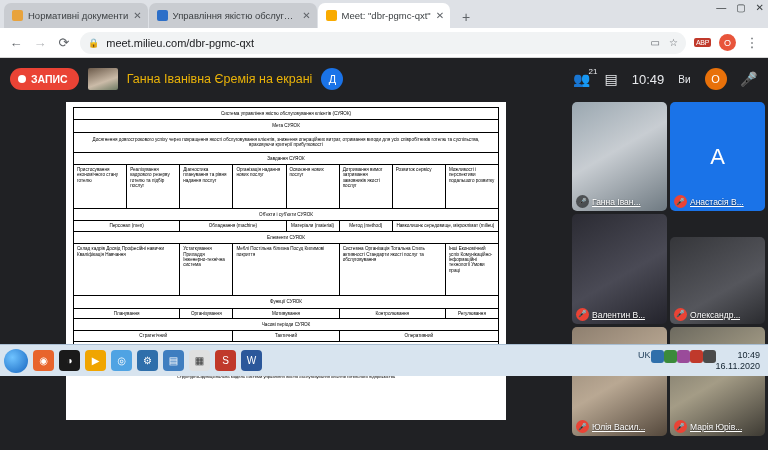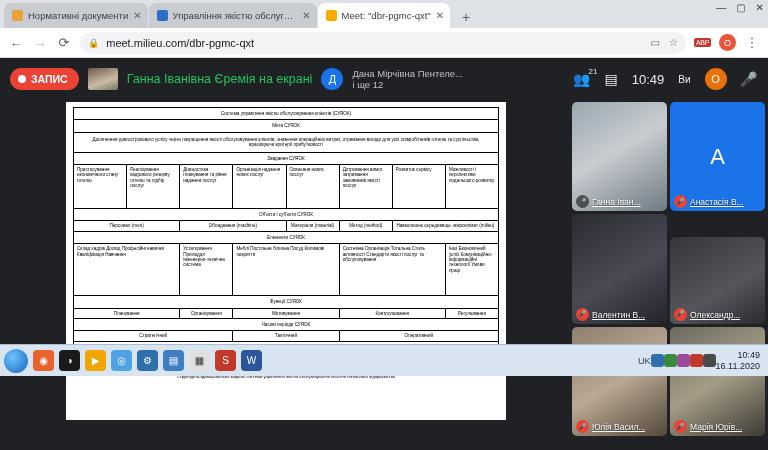--- a/index.html
+++ b/index.html
@@ -68,21 +68,21 @@
   .rec-pill {
     background: #ea4335; color: #fff; border-radius: 13px; height: 22px;
     display: flex; align-items: center; gap: 5px; padding: 0 11px 0 8px;
     font-size: 10.5px; font-weight: bold;
   }
   .rec-dot { width: 8px; height: 8px; border-radius: 50%; background: #fff; }
   .pres-thumb {
     width: 30px; height: 22px; border-radius: 2px; overflow: hidden;
     background: linear-gradient(160deg,#6b5a4a,#cbbba8 60%,#6d7a63);
   }
-  .pres-title { font-size: 12.5px; color: #22c55e; white-space: nowrap; }
+  .pres-title { font-size: 12.5px; color: #eab308; white-space: nowrap; }
   .chip-avatar {
     width: 22px; height: 22px; border-radius: 50%; background: #1a73e8;
     color: #fff; font-size: 11px; display: flex; align-items: center; justify-content: center;
   }
   .pres-sub { font-size: 9.5px; line-height: 11px; color: #bdc1c6; max-width: 130px; }
   .hdr-right { margin-left: auto; display: flex; align-items: center; gap: 14px; }
   .hdr-icon { position: relative; color: #e8eaed; font-size: 14px; }
   .hdr-badge {
     position: absolute; top: -4px; right: -7px; font-size: 8px; color: #e8eaed;
   }
@@ -147,21 +147,21 @@
   .taskbar {
     position: absolute; bottom: 0; left: 0; right: 0; height: 32px;
     background: #d8e4ef; display: flex; align-items: center; padding: 0 4px; gap: 5px;
     border-top: 1px solid #a9bed2;
   }
   .start {
     width: 24px; height: 24px; border-radius: 50%;
     background: radial-gradient(circle at 35% 35%, #6fc3ff, #1565c0);
   }
   .tbicon { width: 21px; height: 21px; border-radius: 4px; display:flex; align-items:center; justify-content:center; font-size: 10px; color:#fff;}
-  .tray { margin-left: auto; display: flex; align-items: center; gap: 0; padding-right: 4px; }
+  .tray { margin-left: auto; display: flex; gap: 0; padding-right: 4px; }
   .tray-txt { font-size: 9px; color: #1b3a57; }
   .clock2 { font-size: 9px; color: #12222f; line-height: 11px; text-align: right; }
   .tray-dot { width: 13px; height: 13px; border-radius: 3px; background: #2f6fab; }
 </style>
 </head>
 <body>
 
 <div id="app">
 
   <div class="chrome-top">
@@ -210,24 +210,20 @@
   </div>
 
   <div class="meet-header">
     <div class="rec-pill">
       <span class="rec-dot"></span>
       <span>ЗАПИС</span>
     </div>
     <div class="pres-thumb"></div>
     <div class="pres-title">Ганна Іванівна Єремія на екрані</div>
     <div class="chip-avatar">Д</div>
-    <div>
-      <div class="pres-sub">Дана Мірчівна Пентеле...</div>
-      <div class="pres-sub">і ще 12</div>
-    </div>
     <div class="hdr-right">
       <span class="hdr-icon">👥<span class="hdr-badge">21</span></span>
       <span class="hdr-icon">▤</span>
       <span class="clock">10:49</span>
       <span class="you-label">Ви</span>
       <span class="you-avatar">О</span>
       <span class="hdr-icon">🎤</span>
     </div>
   </div>
 

